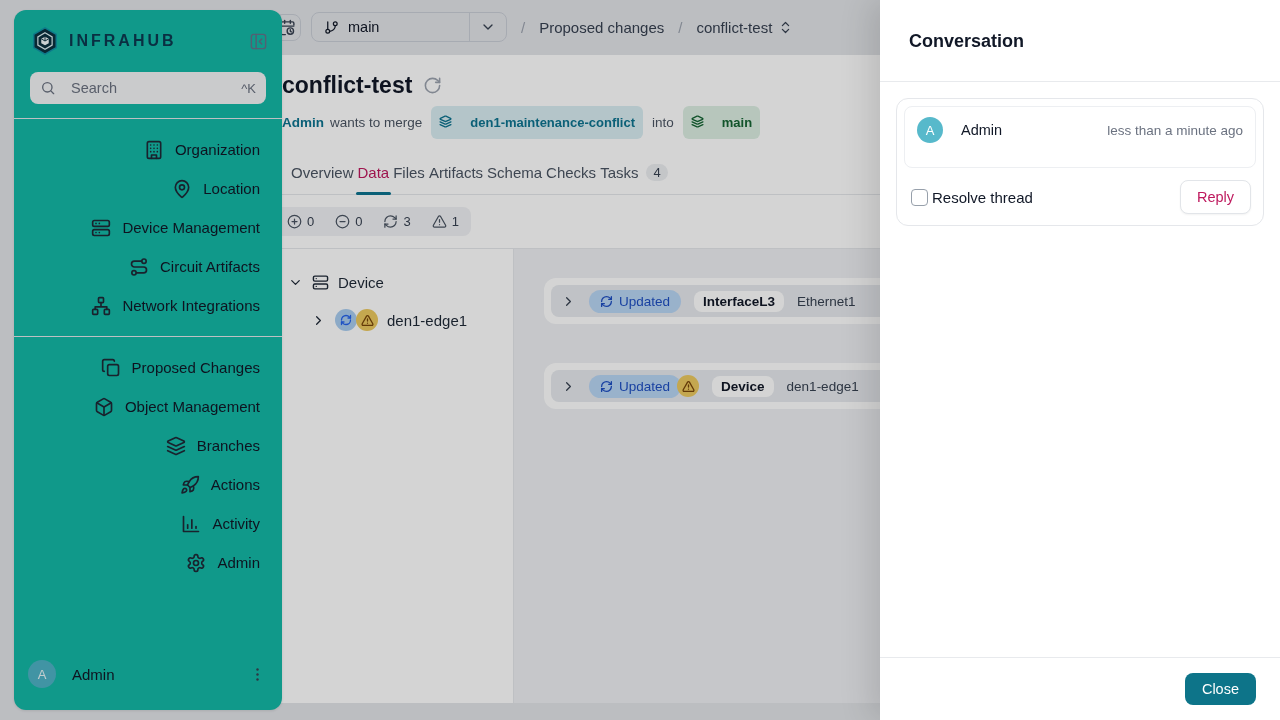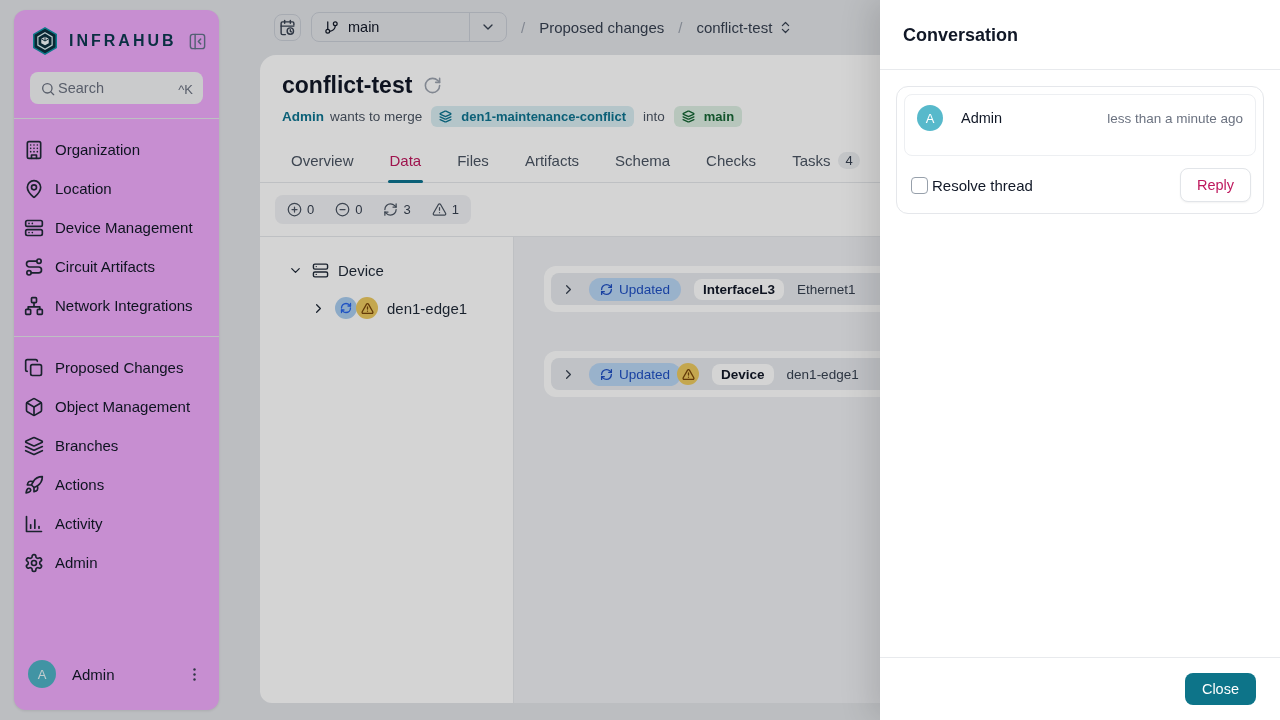--- a/index.html
+++ b/index.html
@@ -5,39 +5,39 @@
   * { box-sizing: border-box; }
   html,body { margin:0; padding:0; }
   body {
     width:1280px; height:720px; position:relative; overflow:hidden;
     background:#e3e5e9; font-family:"Liberation Sans", sans-serif; color:#1f2937;
   }
   svg { display:block; flex:none; }
 
   
   .sidebar {
-    position:absolute; left:14px; top:10px; width:205px; height:700px;
-    background:#f0abfc; border-radius:12px; box-shadow:0 1px 3px rgba(0,0,0,.10);
+    position:absolute; left:14px; top:10px; width:268px; height:700px;
+    background:#14b8a6; border-radius:12px; box-shadow:0 1px 3px rgba(0,0,0,.10);
     display:flex; flex-direction:column; z-index:1;
   }
   .logo-row { display:flex; align-items:center; gap:9px; padding:16px 12px 10px 16px; }
   .logo-text { font-weight:700; font-size:16px; letter-spacing:3px; color:#0d3950; flex:1; }
   .collapse-btn { background:none; border:none; padding:2px; color:#64748b; cursor:pointer; }
   .search-box {
     margin:6px 16px 14px; background:#f3f4f6; border-radius:8px;
-    display:flex; align-items:flex-end; gap:0; padding:7px 10px; color:#6b7280;
+    display:flex; align-items:center; gap:13px; padding:7px 10px; color:#6b7280;
   }
   .search-box input {
     border:none; background:transparent; outline:none; flex:1; min-width:0;
     font-size:14.5px; color:#374151; font-family:inherit;
   }
   .search-box input::placeholder { color:#6b7280; }
   .kbd { font-size:13px; color:#6b7280; }
   .divider { height:1px; background:#e5e7eb; margin:0; flex:none; }
-  .nav { padding:11px 0; display:flex; flex-direction:column; gap:0; }
+  .nav { padding:11px 12px; display:flex; flex-direction:column; gap:0;align-items:flex-end; }
   .nav-item {
     display:flex; align-items:center; gap:11px; padding:9.5px 10px;
     border-radius:8px; font-size:15px; color:#111827; cursor:pointer;
   }
   .nav-icon { color:#1f2937; }
   .user-row { margin-top:auto; display:flex; align-items:center; gap:16px; padding:14px 14px 22px 14px; }
   .avatar {
     width:28px; height:28px; border-radius:50%; background:#4fb3c6; color:#eaf6f8;
     display:flex; align-items:center; justify-content:center; font-size:13px;
   }
@@ -65,28 +65,28 @@
     position:absolute; left:0; top:55px; right:0; bottom:17px;
     background:#fff; border-radius:16px 16px 12px 12px;
     display:flex; flex-direction:column; overflow:hidden;
   }
   .title-row { display:flex; align-items:center; gap:11px; padding:17px 22px 0; }
   .page-title { margin:0; font-size:23px; font-weight:700; color:#111827; }
   .refresh-title { color:#9ca3af; cursor:pointer; }
   .subtitle { display:flex; align-items:center; gap:6px; padding:7px 22px 0; font-size:13.5px; color:#4b5563; }
   .author { color:#0e7490; font-weight:700; }
   .branch-badge {
-    display:inline-flex; align-items:center; gap:9px; border-radius:6px;
-    padding:3px 8px; font-size:13px; font-weight:700; margin:0 3px;
+    display:inline-flex; align-items:flex-start; gap:18px; border-radius:6px;
+    padding:9px 8px; font-size:13px; font-weight:700; margin:0 3px;
   }
   .badge-src { background:#d9edf2; color:#0e7490; }
   .badge-tgt { background:#dcefe3; color:#166534; }
 
   .tabs {
-    display:flex; gap:32px; padding-left:29px; margin-top:15px;
+    display:flex; padding-left:29px; margin-top:15px;
     border-bottom:1px solid #e5e7eb; font-size:15px; color:#4b5563;align-items:center;
   }
   .tab { padding:10px 2px 13px; position:relative; cursor:pointer; display:flex; align-items:center; }
   .tab.active { color:#be185d; font-weight:500; }
   .tab.active::after {
     content:""; position:absolute; left:0; right:0; bottom:-1px; height:3px;
     background:#0e7490; border-radius:2px;
   }
   .tab-badge { background:#eceef1; border-radius:10px; padding:1px 7px; font-size:13px; color:#374151; margin-left:8px; }
 
@@ -130,21 +130,21 @@
     border-radius:999px; padding:3px 10px; margin-left:8px; font-size:13.5px;
   }
 
   
   .overlay { position:absolute; inset:0; background:rgba(0,0,0,0.17); z-index:10; }
   .drawer {
     position:absolute; left:880px; top:0; width:400px; height:720px; background:#fff; z-index:20;
     display:flex; flex-direction:column; box-shadow:-10px 0 30px rgba(0,0,0,.12);
   }
   .drawer-header { padding:18px 16px 16px; border-bottom:1px solid #e8eaed; }
-  .drawer-title { margin:7px; font-size:18px; font-weight:700; color:#111827; }
+  .drawer-title { margin:13px; font-size:18px; font-weight:700; color:#111827; }
   .drawer-body { flex:1; padding:16px; overflow:auto; }
   .thread-card { border:1px solid #e5e7eb; border-radius:12px; padding:7px; }
   .comment-card { border:1px solid #edeff2; border-radius:8px; padding:10px 12px 24px; }
   .comment-head { display:flex; align-items:center; gap:18px; }
   .c-avatar {
     width:26px; height:26px; border-radius:50%; background:#57b9cb; color:#fff;
     font-size:13px; display:flex; align-items:center; justify-content:center;
   }
   .c-name { font-size:14.5px; color:#111827; }
   .c-time { margin-left:auto; font-size:13.5px; color:#6b7280; }

